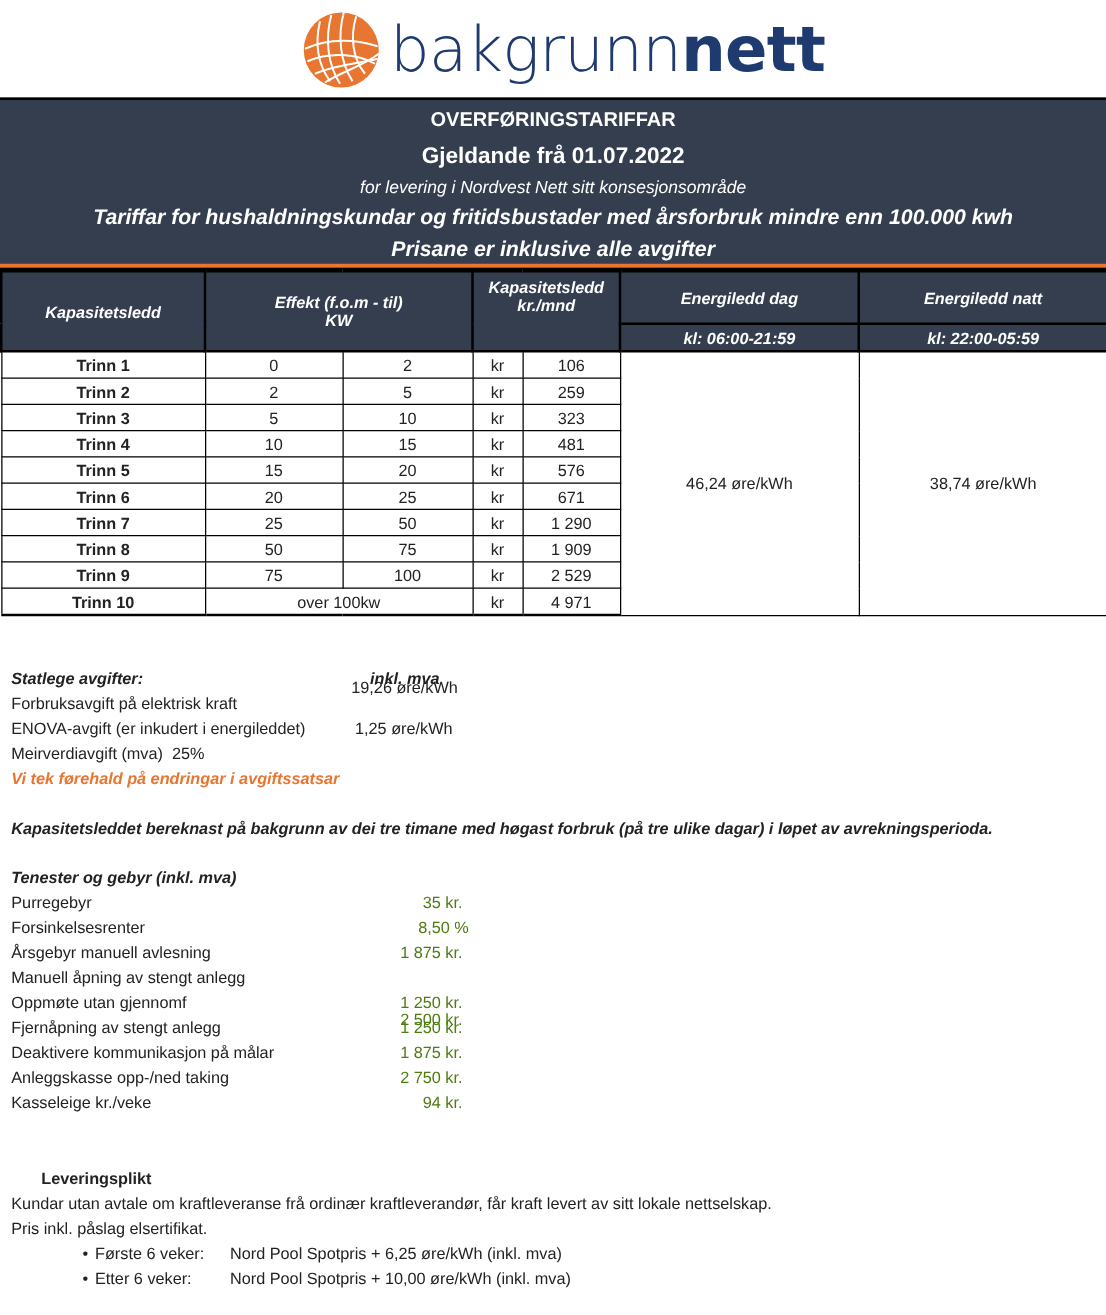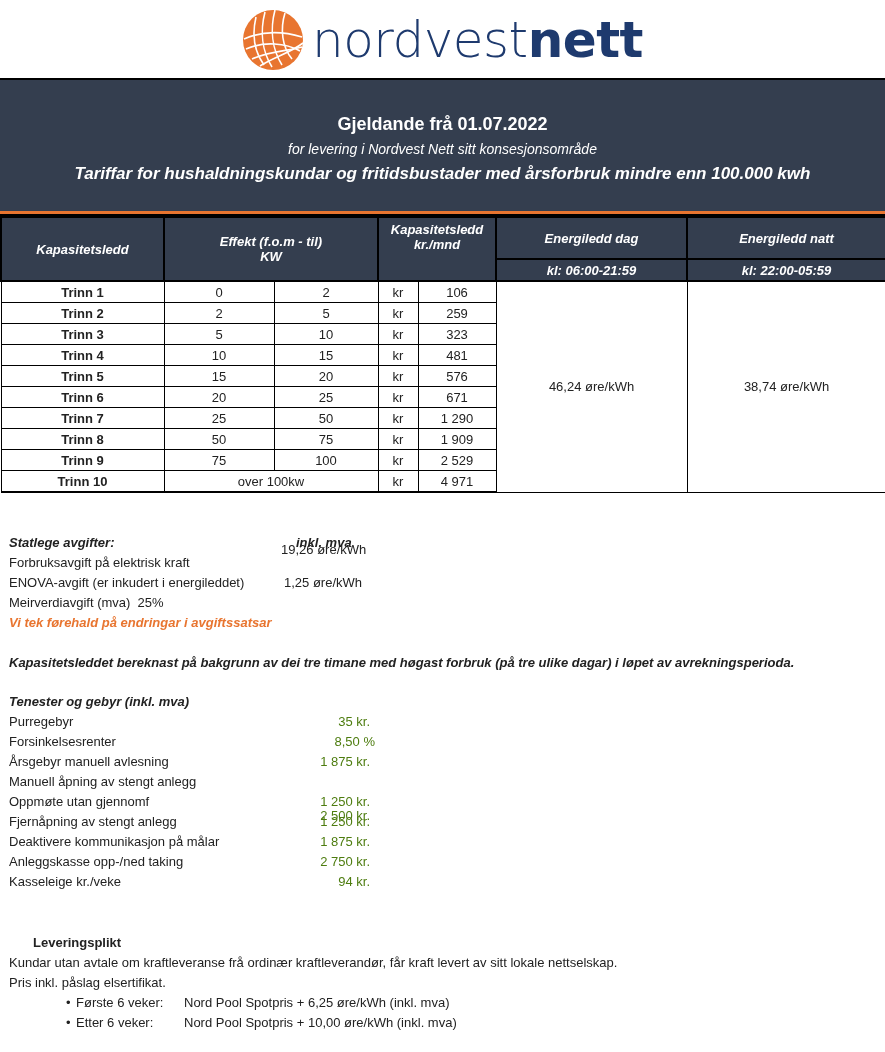--- a/index.html
+++ b/index.html
@@ -55,28 +55,30 @@
       <path d="M23 3 C18 22 20 42 30 58"></path>
       <path d="M33 1 C28 20 30 40 40 56"></path>
       <path d="M43 4 C38 20 40 38 50 50"></path>
       <path d="M2 30 C20 22 40 22 60 28"></path>
       <path d="M4 40 C22 32 44 34 58 42"></path>
       <path d="M10 50 C28 42 46 42 60 38"></path>
       <path d="M18 57 C32 48 48 44 61 34"></path>
     </g>
   </svg>
   <div class="logo-text">
-    <span class="light">nordvest</span><span class="bold">nett</span>
+    <span class="light">bakgrunn</span><span class="bold">nett</span>
   </div>
 </div>
 
 <div class="banner">
+  <div class="l1">OVERFØRINGSTARIFFAR</div>
   <div class="l2">Gjeldande frå 01.07.2022</div>
   <div class="l3">for levering i Nordvest Nett sitt konsesjonsområde</div>
   <div class="l4">Tariffar for hushaldningskundar og fritidsbustader med årsforbruk mindre enn 100.000 kwh</div>
+  <div class="l5">Prisane er inklusive alle avgifter</div>
 </div>
 <div class="orange-rule"></div>
 <div class="black-rule"></div>
 
 <table class="tariff">
   <colgroup>
     <col style="width:163px">
       <col style="width:110px">
       <col style="width:104px">
     <col style="width:40px">

